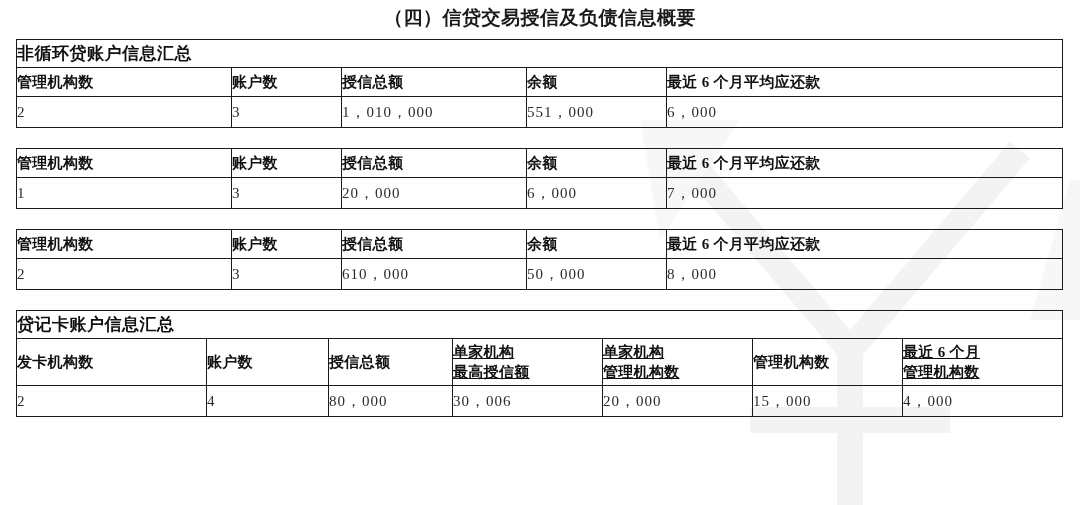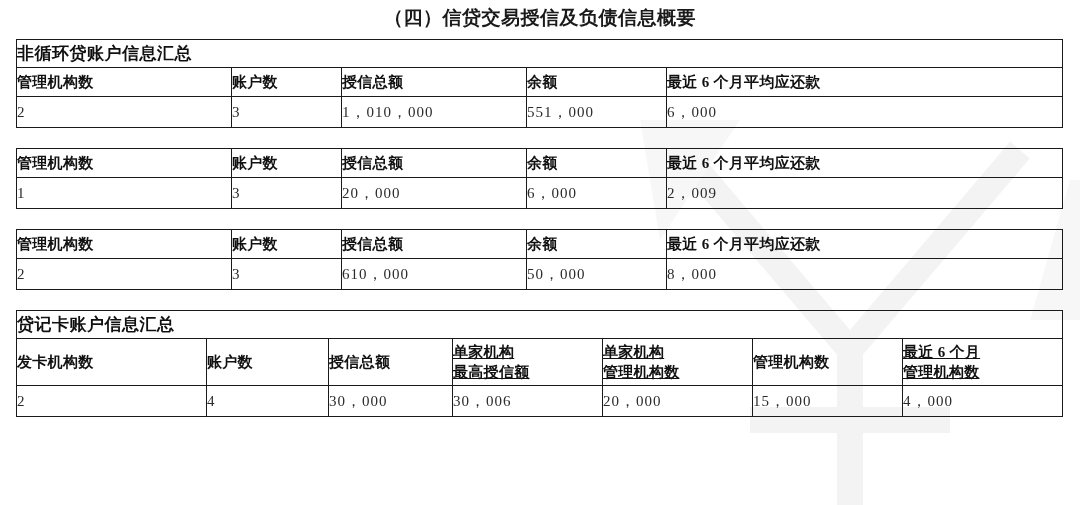--- a/index.html
+++ b/index.html
@@ -143,21 +143,21 @@
       <td class="hdr">账户数</td>
       <td class="hdr">授信总额</td>
       <td class="hdr">余额</td>
       <td class="hdr">最近 6 个月平均应还款</td>
     </tr>
     <tr>
       <td class="val">1</td>
       <td class="val">3</td>
       <td class="val">20，000</td>
       <td class="val">6，000</td>
-      <td class="val">2，009</td>
+      <td class="val">7，000</td>
     </tr>
   </tbody>
     </table>
 
   <table class="block">
     <colgroup>
       <col style="width:215px">
         <col style="width:110px">
         <col style="width:185px">
         <col style="width:140px">
@@ -217,21 +217,21 @@
         <span>管理机构数</span>
       </td>
       <td class="hdr two-line">
         <span class="nowrap">最近 6 个月</span><br>
         <span class="nowrap">管理机构数</span>
       </td>
     </tr>
     <tr>
       <td class="val">2</td>
       <td class="val">4</td>
-      <td class="val">30，000</td>
+      <td class="val">80，000</td>
       <td class="val">30，006</td>
       <td class="val">20，000</td>
       <td class="val">15，000</td>
       <td class="val">4，000</td>
     </tr>
   </tbody>
     </table>
 
 </div>
 

